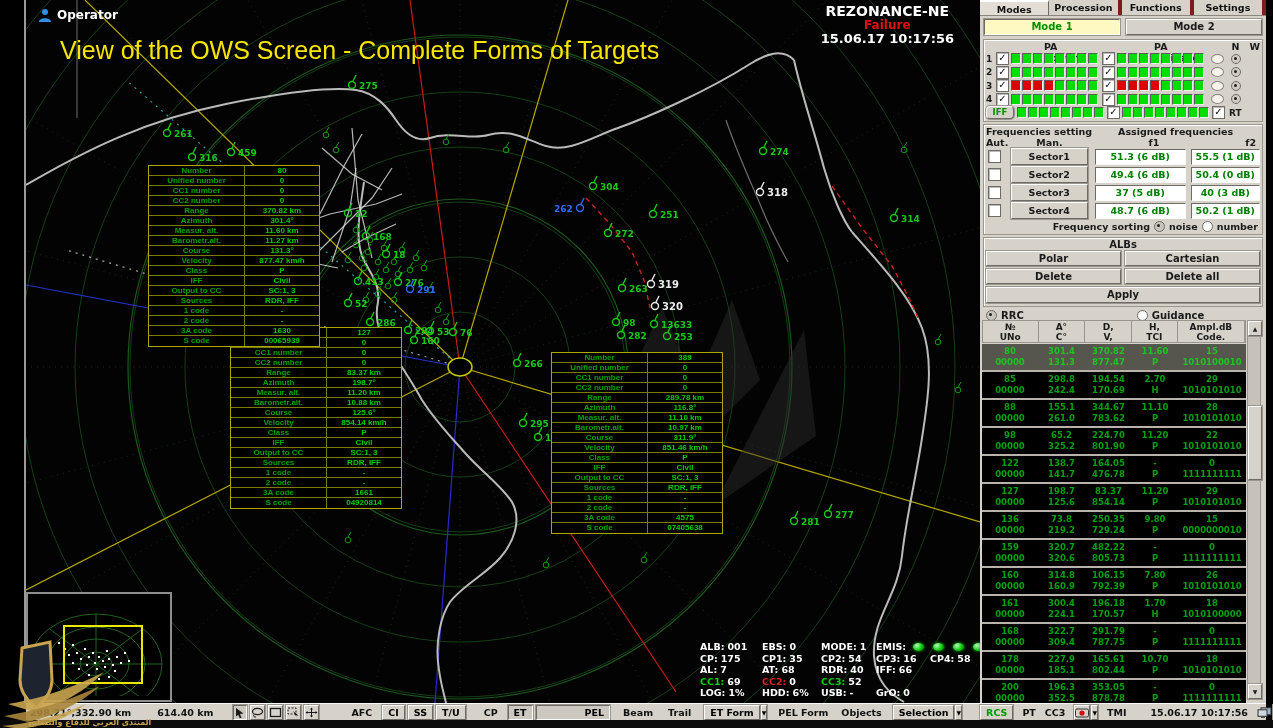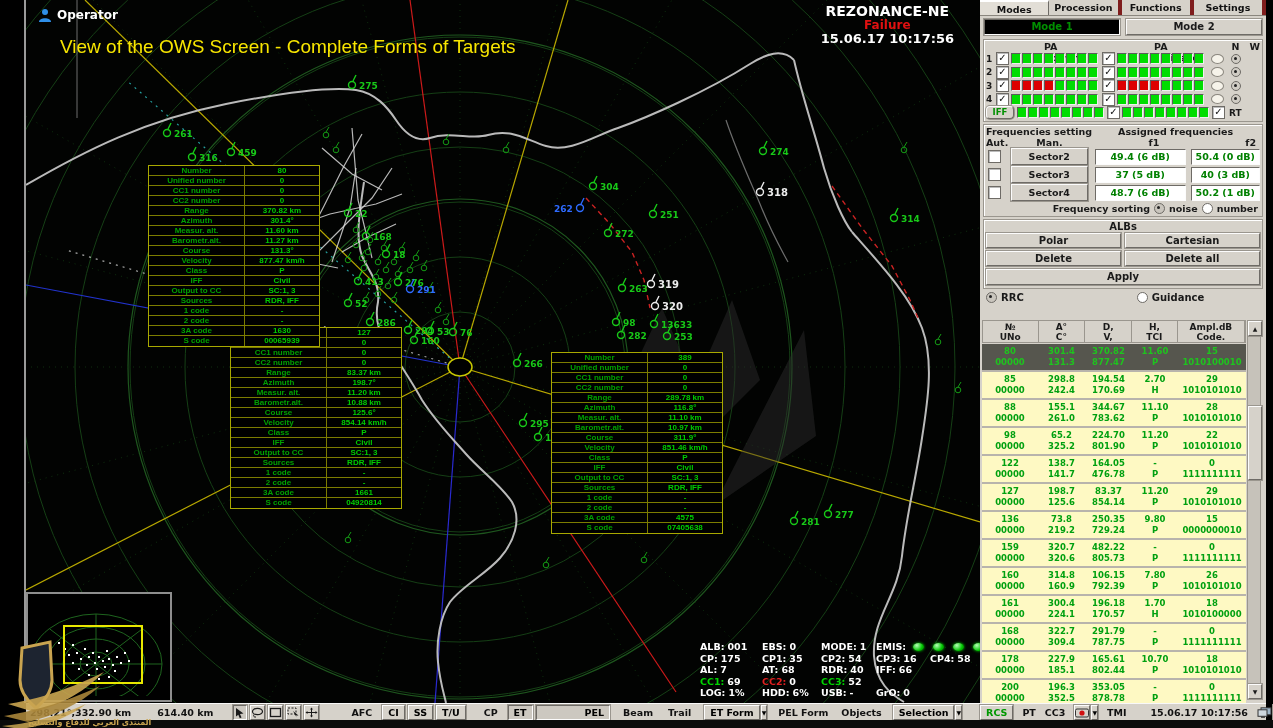--- a/index.html
+++ b/index.html
@@ -7,21 +7,21 @@
        font-family:"DejaVu Sans","Liberation Sans",sans-serif;}
   #root{position:absolute;inset:0;background:#000;}
 
   
   #radar{position:absolute;left:26px;top:0;width:954px;height:703px;background:#020302;overflow:hidden;}
   #left-line{position:absolute;left:24px;top:0;width:2px;height:703px;background:#9a9a9a;}
   #scene{position:absolute;left:0;top:0;}
 
   #operator{position:absolute;left:12px;top:8px;display:flex;align-items:center;gap:5px;z-index:8;}
   #operator span{color:#fff;font-weight:bold;font-size:12px;}
-  #view-title{position:absolute;left:34px;top:36px;color:#f8e600;font-size:19px;z-index:8;
+  #view-title{position:absolute;left:34px;top:36px;color:#f8e600;font-size:25px;z-index:8;
               font-family:"Liberation Sans",sans-serif;}
   #station{position:absolute;right:26px;top:4px;text-align:center;z-index:8;line-height:14px;}
   #station .nm{color:#fff;font-weight:bold;font-size:14px;}
   #station .fl{color:#e01010;font-weight:bold;font-size:12px;}
   #station .dt{color:#fff;font-weight:bold;font-size:13px;}
 
   
   .form{position:absolute;background:#000;border:1px solid #a8a800;color:#00b400;
         font:bold 8px "Liberation Sans",sans-serif;width:170px;z-index:4;}
   #f80{left:122px;top:165px;z-index:5;}
@@ -58,21 +58,21 @@
   .raised{background:#d6d2ca;border:1px solid;border-color:#fcfcfc #6e6b66 #6e6b66 #fcfcfc;box-shadow:0 0 0 1px #9a968e;}
   .sunken{background:#ccc8c0;border:1px solid;border-color:#6e6b66 #fcfcfc #fcfcfc #6e6b66;box-shadow:0 0 0 1px #9a968e;}
 
   #tabs{display:flex;height:15px;border-bottom:1px solid #8a867e;}
   .tab{flex:1;text-align:center;font:bold 9.5px "DejaVu Sans",sans-serif;padding-top:2px;
        border-right:4px solid #7f1d1d;color:#111;}
   .tab.active{background:#e2ded6;border-top:2px solid #fff;border-right:1px solid #6e6b66;}
 
   #modes{display:flex;gap:6px;padding:3px 4px 2px 4px;}
   .mode-btn{flex:1;height:14px;text-align:center;font:bold 10px "DejaVu Sans",sans-serif;line-height:14px;}
-  .mode-btn.active{color:#009000;background:#000000;border-color:#6e6b66 #fcfcfc #fcfcfc #6e6b66;}
+  .mode-btn.active{color:#009000;background:#fef9c3;border-color:#6e6b66 #fcfcfc #fcfcfc #6e6b66;}
 
   #pa-box{margin:2px 3px;border:1px solid #9a968e;box-shadow:inset 1px 1px 0 #fff;padding:1px 2px;}
   #pa-head{display:flex;font:bold 9.5px "DejaVu Sans",sans-serif;height:11px;}
   .pa-row{display:flex;align-items:center;height:13.5px;}
   .pa-row .num{width:8px;font:bold 9px "DejaVu Sans",sans-serif;}
   .cb{width:11px;height:11px;background:#fff;border:1px solid #6e6b66;box-shadow:inset 1px 1px 0 #bbb;
       font:bold 10px "DejaVu Sans",sans-serif;line-height:10px;text-align:center;color:#111;margin:0 2px;}
   .cell{width:10px;height:11px;margin-right:1px;border:1px solid;border-color:#5c5c5c #efefef #efefef #5c5c5c;box-sizing:border-box;}
   .cell.on{background:#00dd00;}
   .cell.off{background:#dd0000;}
@@ -101,21 +101,21 @@
   .alb-btn{height:13px;text-align:center;font:bold 10px "DejaVu Sans",sans-serif;line-height:13px;}
   #alb-apply{margin-top:3px;height:14px;text-align:center;font:bold 10px "DejaVu Sans",sans-serif;line-height:14px;}
   #mode-radios{display:flex;align-items:center;height:14px;margin:1px 6px;font:bold 10px "DejaVu Sans",sans-serif;gap:4px;}
   #mode-radios .sp{width:105px;}
 
   
   #tt-head{position:absolute;left:2px;top:320px;width:264px;height:23px;display:flex;
            font:bold 9px "DejaVu Sans",sans-serif;border:1px solid #9a968e;background:#d6d2ca;box-sizing:border-box;}
   .h-cell{border-right:1px solid #9a968e;display:flex;flex-direction:column;align-items:center;justify-content:center;line-height:10px;}
   #tt-body{position:absolute;left:2px;top:344px;width:264px;bottom:0;overflow:hidden;background:#b8b4ac;}
-  .t-row{display:flex;height:26px;background:#fef9c3;margin-bottom:2px;}
+  .t-row{display:flex;height:26px;background:#000000;margin-bottom:2px;}
   .t-row.sel{background:#56564e;}
   .t-cell{display:flex;flex-direction:column;align-items:center;justify-content:center;
           font:bold 8.5px "DejaVu Sans",sans-serif;color:#00a010;line-height:11px;white-space:nowrap;overflow:hidden;}
   .t-row.sel .t-cell{color:#1ec41e;}
   .c0{width:56px;} .c1{width:47px;} .c2{width:47px;} .c3{width:46px;} .c4{width:68px;}
 
   #tt-scroll{position:absolute;left:267px;top:320px;width:14px;height:380px;background:#c6c2ba;border:1px solid #9a968e;box-sizing:border-box;}
   .sc-btn{position:absolute;left:0;width:12px;height:13px;text-align:center;font-size:6px;line-height:13px;}
   #sc-thumb{position:absolute;left:0;top:85px;width:12px;height:72px;}
 
@@ -1003,20 +1003,26 @@
       </div>
       <div class="fhead">
         <span>Aut.</span>
         <span style="margin-left:28px">Man.</span>
         <span style="margin-left:86px">f1</span>
         <span style="margin-left:86px">f2</span>
       </div>
       <div id="freq-rows">
           <div class="freq-row">
             <span class="cb"></span>
+            <span class="sector-btn raised">Sector1</span>
+            <span class="ffield f1">51.3 (6 dB)</span>
+            <span class="ffield f2">55.5 (1 dB)</span>
+          </div>
+          <div class="freq-row">
+            <span class="cb"></span>
             <span class="sector-btn raised">Sector2</span>
             <span class="ffield f1">49.4 (6 dB)</span>
             <span class="ffield f2">50.4 (0 dB)</span>
           </div>
           <div class="freq-row">
             <span class="cb"></span>
             <span class="sector-btn raised">Sector3</span>
             <span class="ffield f1">37 (5 dB)</span>
             <span class="ffield f2">40 (3 dB)</span>
           </div>

